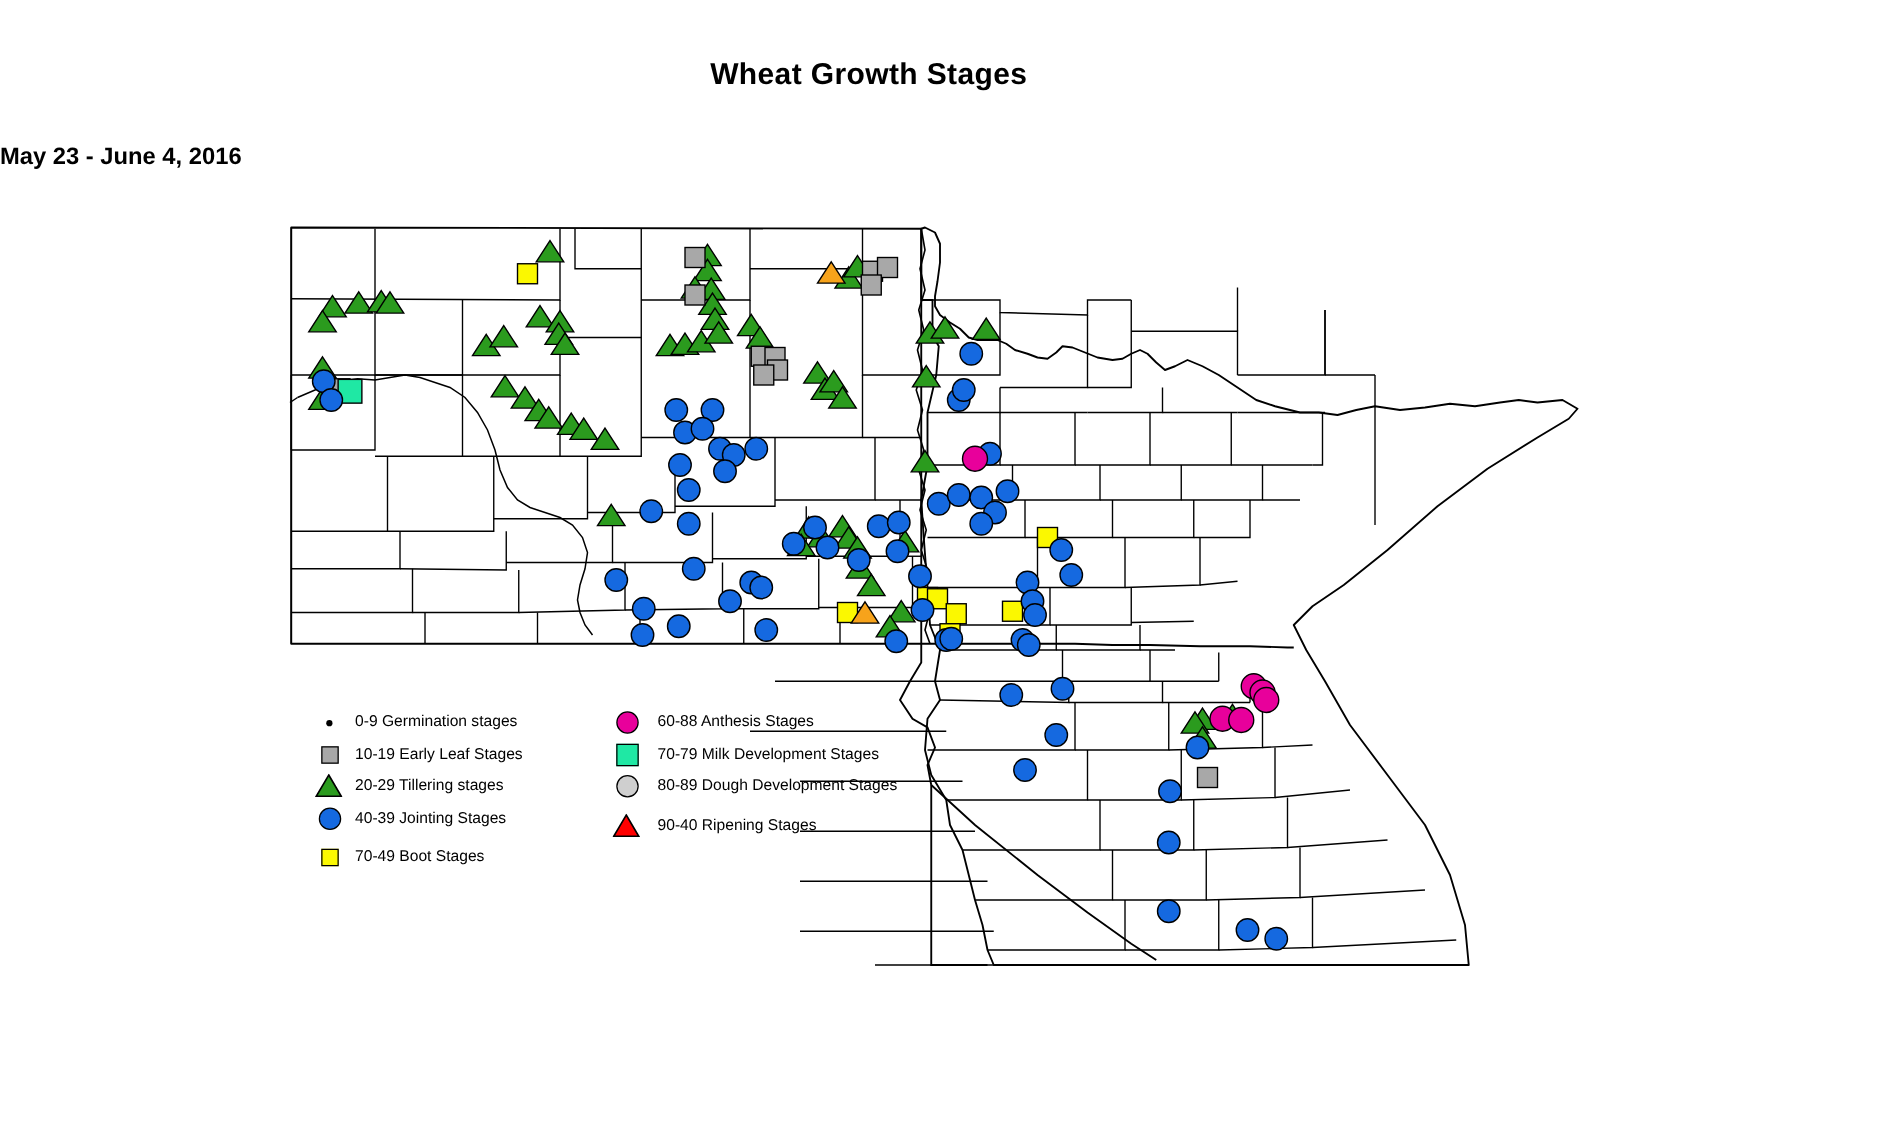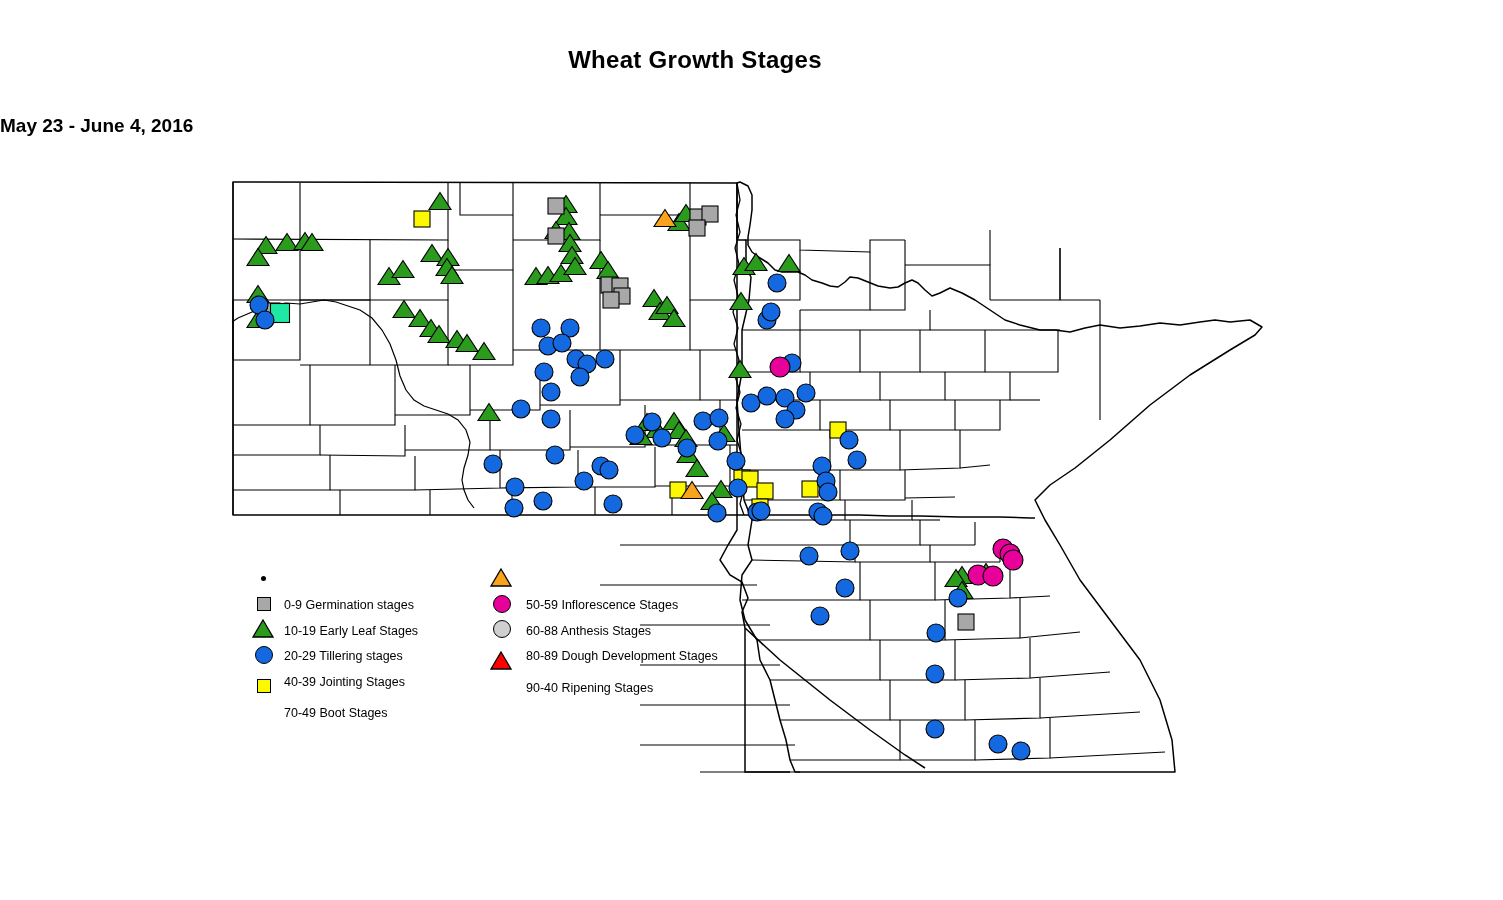--- a/index.html
+++ b/index.html
@@ -15,21 +15,21 @@
   #mapwrap{position:absolute;left:0;top:0;width:1503px;height:900px;}
   #mapsvg{display:block;width:1503px;height:900px;}
 
   
   #legend{position:absolute;left:250px;top:566px;width:480px;height:135px;}
   .legcol{position:absolute;top:0;}
   .legcol.c1{left:0;width:200px;}
   .legcol.c2{left:234px;width:250px;}
   .legrow{position:relative;height:25.5px;}
   .legrow .sym{position:absolute;left:0;top:0;width:30px;height:25px;}
-  .legrow .txt{position:absolute;left:34px;top:4px;font-size:12.5px;white-space:nowrap;margin-top:28px;}
+  .legrow .txt{position:absolute;left:34px;top:4px;font-size:12.5px;white-space:nowrap;}
   .c2 .legrow .txt{left:42px;}
   .c2 .legrow .sym{left:4px;}
 
   
   .s-dot{position:absolute;left:11px;top:10px;width:5px;height:5px;border-radius:50%;background:#000;}
   .s-sq{position:absolute;left:7px;top:5px;width:14px;height:14px;border:1.4px solid #000;box-sizing:border-box;}
   .s-ci{position:absolute;left:5px;top:3px;width:18px;height:18px;border-radius:50%;border:1.4px solid #000;box-sizing:border-box;}
   .s-trw{position:absolute;left:2px;top:2px;width:22px;height:19px;}
 
   .fill-gray{background:#a8a8a8;}
@@ -416,31 +416,29 @@
         <span class="sym" style="top:6px">
             <i class="s-sq fill-yellow"></i>
           </span>
         <span class="txt" style="top:10px">70-49 Boot Stages</span>
       </div>
     </div>
 
     <div class="legcol c2">
       <div class="legrow">
         <span class="sym">
-          <svg class="s-trw" viewBox="0 0 22 19">
-              <polygon points="11,1 21,18 1,18" fill="#f7a31b" stroke="#000" stroke-width="1.3"></polygon>
-            </svg>
-        </span>
-        <span class="txt">50-59 Inflorescence Stages</span>
-      </div>
-      <div class="legrow">
-        <span class="sym">
             <i class="s-ci fill-magenta"></i>
           </span>
         <span class="txt">60-88 Anthesis Stages</span>
+      </div>
+      <div class="legrow">
+        <span class="sym">
+            <i class="s-sq fill-spring" style="width:18px;height:18px;left:5px;top:3px"></i>
+          </span>
+        <span class="txt">70-79 Milk Development Stages</span>
       </div>
       <div class="legrow">
         <span class="sym">
             <i class="s-ci fill-lgray"></i>
           </span>
         <span class="txt">80-89 Dough Development Stages</span>
       </div>
       <div class="legrow" style="height:31px">
         <span class="sym" style="top:6px">
           <svg class="s-trw" viewBox="0 0 22 19">

